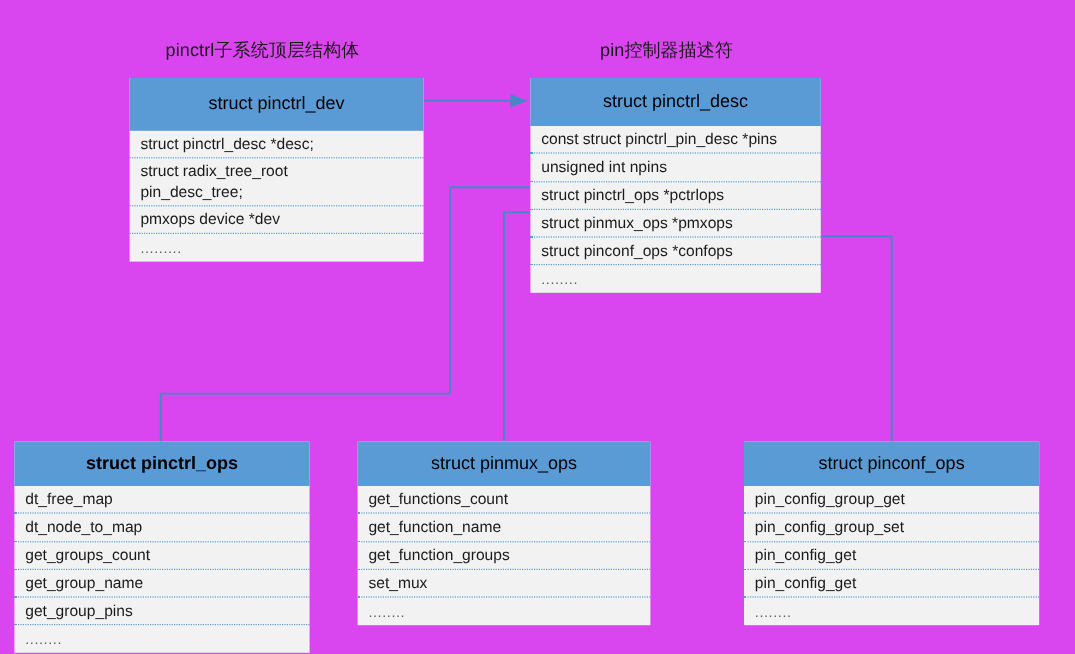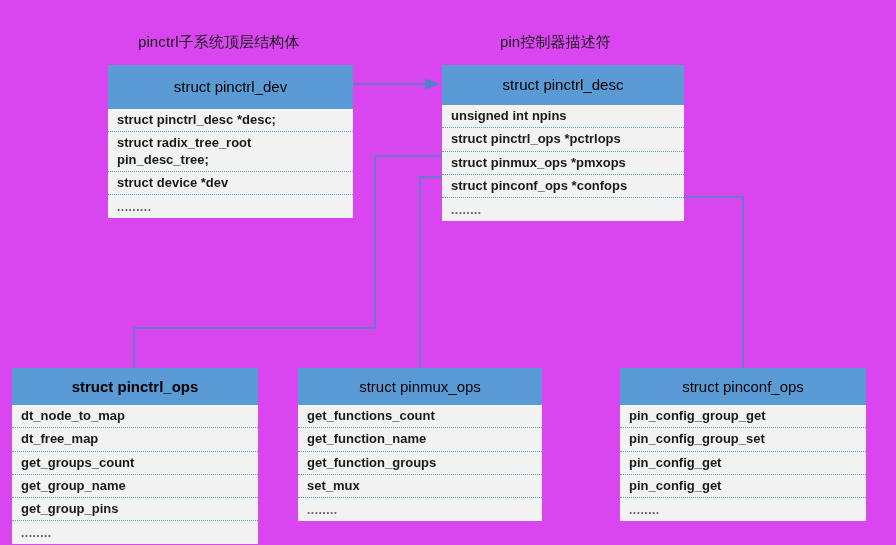--- a/index.html
+++ b/index.html
@@ -46,21 +46,20 @@
     padding: 0;
   }
   .struct-row {
     box-sizing: border-box;
     font-size: 13px;
     color: #1a1a1a;
     padding: 3px 0 3px 9px;
     border-bottom: 1px dotted #5B9BD5;
     line-height: 1.25;
     white-space: pre-line;
-    font-weight: bold;
   }
   .struct-row.tail {
     border-bottom: none;
     color: #5e5e5e;
     font-size: 12px;
     letter-spacing: 0.5px;
     padding-top: 5px;
   }
   svg.connectors {
     position: absolute;
@@ -94,41 +93,42 @@
 
   <div class="caption" style="left:138px; top:33px;">pinctrl子系统顶层结构体</div>
   <div class="caption" style="left:500px; top:33px;">pin控制器描述符</div>
 
   <div class="struct-box" style="left:108px; top:65px; width:245px;">
     <div class="struct-header" style="height:44px;text-align:center;">struct pinctrl_dev</div>
     <div class="struct-rows">
       <div class="struct-row">struct pinctrl_desc *desc;</div>
       <div class="struct-row">struct radix_tree_root
 pin_desc_tree;</div>
-      <div class="struct-row">struct device *dev</div>
+      <div class="struct-row">pmxops device *dev</div>
       <div class="struct-row tail">.........</div>
     </div>
   </div>
 
   <div class="struct-box" style="left:442px; top:65px; width:242px;">
     <div class="struct-header" style="height:40px;">struct pinctrl_desc</div>
     <div class="struct-rows">
+      <div class="struct-row">const struct pinctrl_pin_desc *pins</div>
       <div class="struct-row">unsigned int npins</div>
       <div class="struct-row">struct pinctrl_ops *pctrlops</div>
       <div class="struct-row">struct pinmux_ops *pmxops</div>
       <div class="struct-row">struct pinconf_ops *confops</div>
       <div class="struct-row tail">........</div>
     </div>
   </div>
 
   <div class="struct-box" style="left:12px; top:368px; width:246px;">
     <div class="struct-header" style="height:37px;font-weight:bold;">struct pinctrl_ops</div>
     <div class="struct-rows">
+      <div class="struct-row">dt_free_map</div>
       <div class="struct-row">dt_node_to_map</div>
-      <div class="struct-row">dt_free_map</div>
       <div class="struct-row">get_groups_count</div>
       <div class="struct-row">get_group_name</div>
       <div class="struct-row">get_group_pins</div>
       <div class="struct-row tail">........</div>
     </div>
   </div>
 
   <div class="struct-box" style="left:298px; top:368px; width:244px;">
     <div class="struct-header" style="height:37px;">struct pinmux_ops</div>
     <div class="struct-rows">

